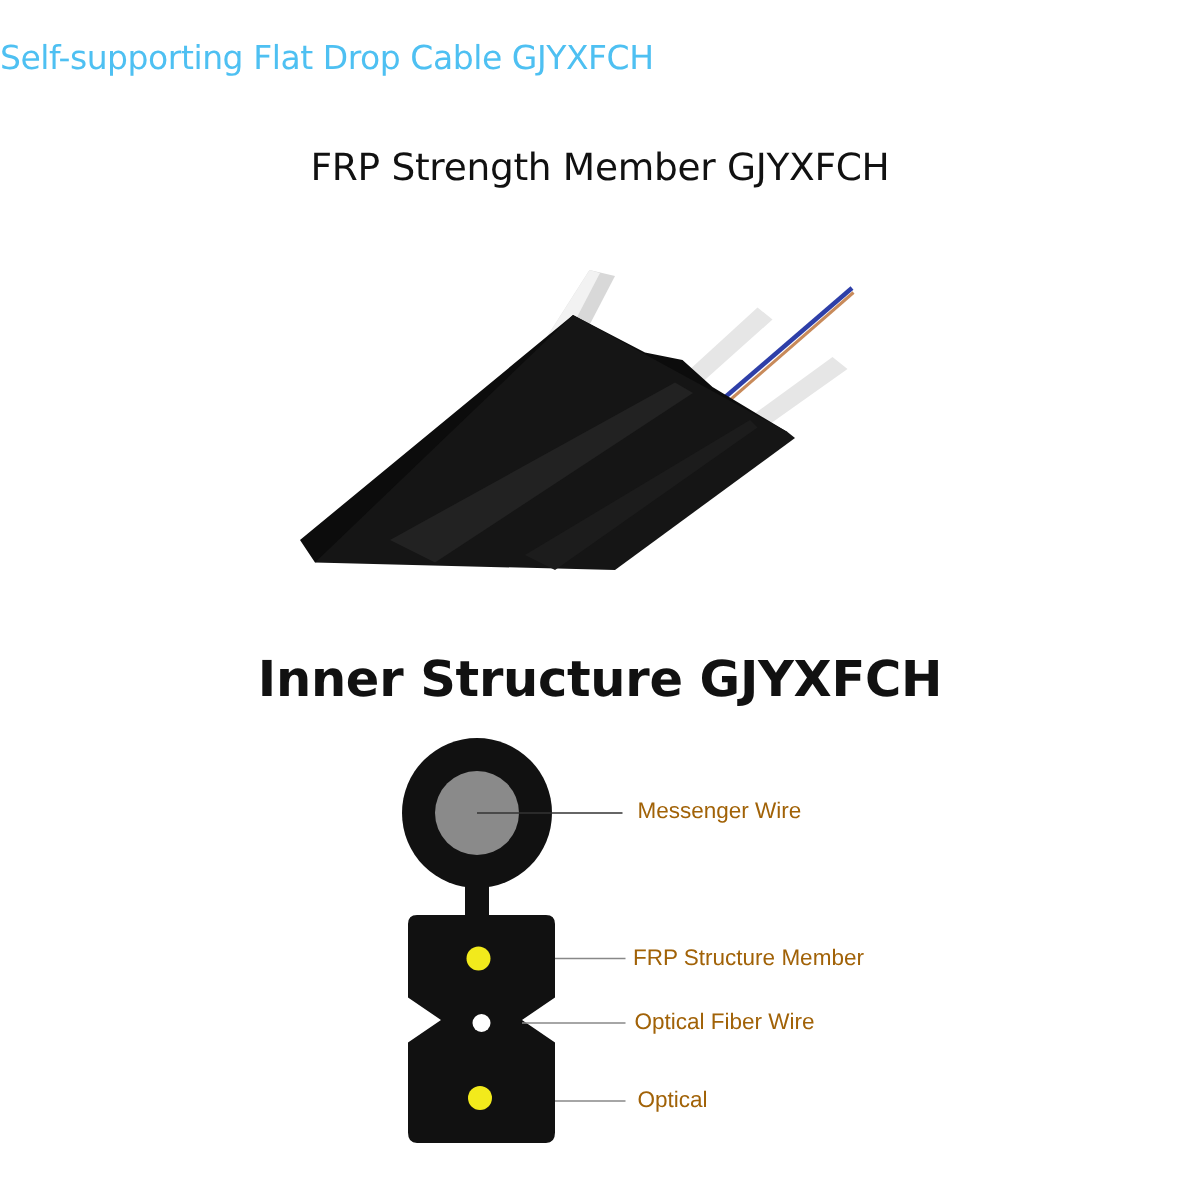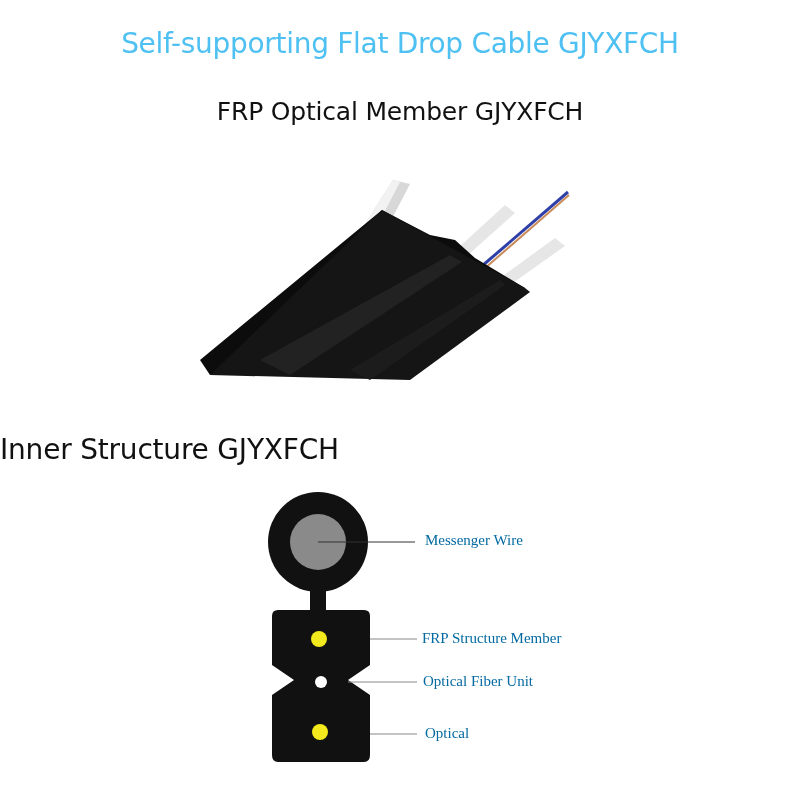--- a/index.html
+++ b/index.html
@@ -1,28 +1,28 @@
 <!DOCTYPE html>
 <html><head>
 <meta charset="utf-8">
 <style>
   html, body { margin: 0; padding: 0; background: #ffffff; }
   body { width: 800px; height: 800px; position: relative; overflow: hidden; font-family: "DejaVu Sans", sans-serif; }
-  .title { position: absolute; left: 0; width: 800px; top: 27px; text-align: center; font-size: 28px; color: #4ec0f2; letter-spacing: -0.3px; }
+  .title { position: absolute; left: 0; width: 800px; top: 27px; text-align: left; font-size: 22px; color: #4ec0f2; letter-spacing: -0.3px; }
   .subtitle1 { position: absolute; left: 0; width: 800px; top: 97px; text-align: center; font-size: 25px; color: #111; letter-spacing: -0.2px; }
-  .subtitle2 { position: absolute; left: 0; width: 800px; top: 433px; text-align: left; font-size: 28px; color: #111; letter-spacing: -0.2px; }
+  .subtitle2 { position: absolute; left: 0; width: 800px; top: 433px; text-align: center; font-size: 33px; color: #111; letter-spacing: -0.2px; font-weight: bold; }
   .photo { position: absolute; left: 200px; top: 180px; width: 400px; height: 210px; }
   .diagram { position: absolute; left: 260px; top: 490px; width: 360px; height: 290px; }
-  .label { position: absolute; font-family: Liberation Serif, serif; font-size: 15px; color: #0369a1; }
+  .label { position: absolute; font-family: Liberation Sans, sans-serif; font-size: 15px; color: #a16207; }
 </style>
 </head>
 <body>
 
 <div class="title">Self-supporting Flat Drop Cable GJYXFCH</div>
-<div class="subtitle1">FRP Optical Member GJYXFCH</div>
+<div class="subtitle1">FRP Strength Member GJYXFCH</div>
 
 <svg class="photo" viewBox="0 0 400 210">
 
   <polygon points="193,0 210,4 185,52 165,44" fill="#d8d8d8"></polygon>
   <polygon points="193,0 200,2 175,50 165,44" fill="#f2f2f2"></polygon>
 
   <polygon points="305,25 315,33 268,75 258,68" fill="#e6e6e6"></polygon>
   <polygon points="355,58 365,66 310,105 300,98" fill="#e6e6e6"></polygon>
 
   <line x1="368" y1="12" x2="282" y2="86" stroke="#2e3fa8" stroke-width="3"></line>
@@ -48,15 +48,15 @@
     <circle cx="61" cy="192" r="6" fill="#fff"></circle>
     <circle cx="60" cy="242" r="8" fill="#f2ea1c"></circle>
 
     <line x1="58" y1="52" x2="155" y2="52" stroke="#333" stroke-width="1"></line>
     <line x1="110" y1="149" x2="157" y2="149" stroke="#888" stroke-width="1"></line>
     <line x1="88" y1="192" x2="157" y2="192" stroke="#888" stroke-width="1"></line>
     <line x1="110" y1="244" x2="157" y2="244" stroke="#888" stroke-width="1"></line>
   </svg>
   <div class="label" style="left:165px;top:42px">Messenger Wire</div>
   <div class="label" style="left:162px;top:140px">FRP Structure Member</div>
-  <div class="label" style="left:163px;top:183px">Optical Fiber Unit</div>
+  <div class="label" style="left:163px;top:183px">Optical Fiber Wire</div>
   <div class="label" style="left:165px;top:235px">Optical</div>
 </div>
 
 </body></html>

